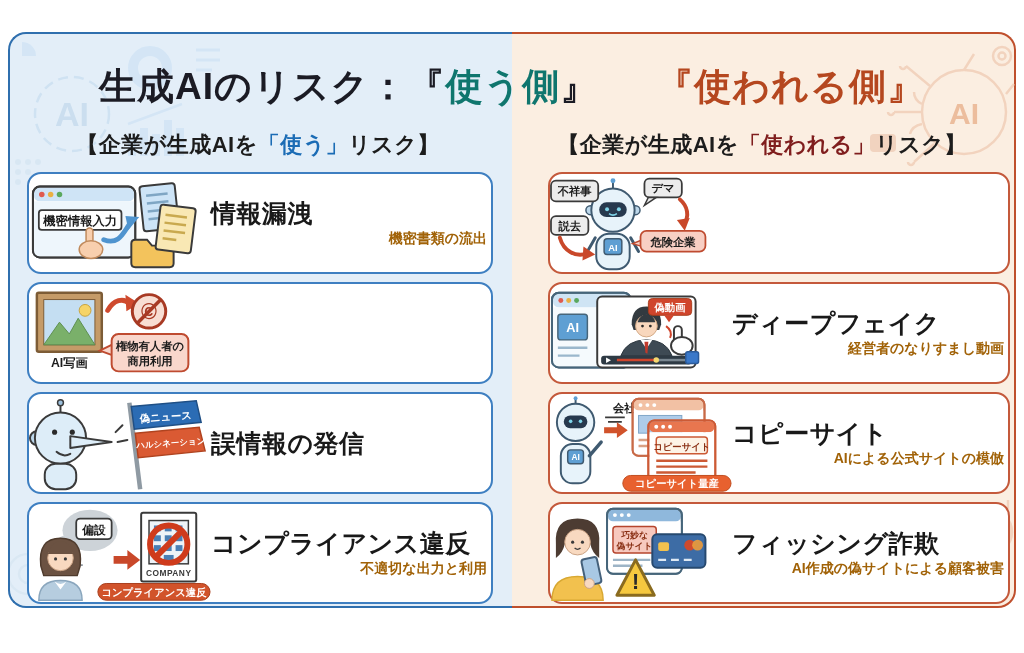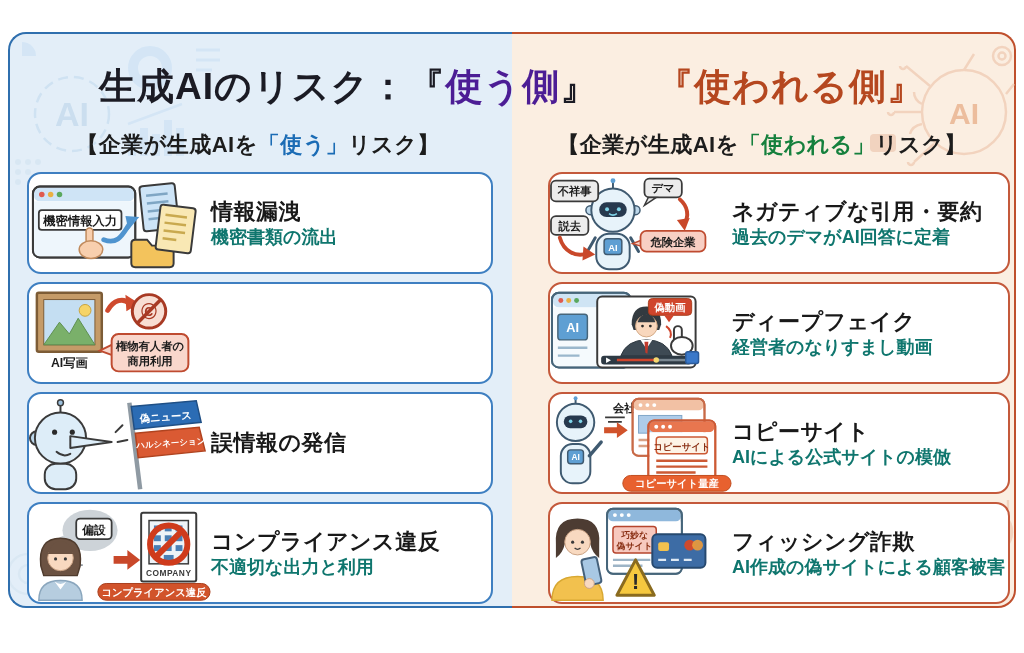--- a/index.html
+++ b/index.html
@@ -6,37 +6,37 @@
   body{
     width:1024px;height:653px;position:relative;overflow:hidden;background:#ffffff;
     font-family:"Liberation Sans","DejaVu Sans",sans-serif;color:#1c1c1c;
   }
   svg{font-family:inherit;}
   .half{position:absolute;top:32px;height:576px;box-sizing:border-box;}
   .half.lft{left:8px;width:504px;background:#e3eef8;border:2px solid #2f6fae;border-right:none;border-radius:18px 0 0 18px;}
   .half.rgt{left:512px;width:504px;background:#fbeee1;border:2px solid #bf4f2c;border-left:none;border-radius:0 18px 18px 0;}
   .title-row{position:absolute;top:62px;left:0;width:1024px;display:flex;justify-content:center;align-items:baseline;font-size:37px;font-weight:bold;letter-spacing:1px;white-space:nowrap;}
   .t-dark{color:#1b1b24;}
-  .t-blue{color:#4c1d95;}
+  .t-blue{color:#0f766e;}
   .t-red{color:#b5471f;margin-left:58px;}
   .subhead{position:absolute;top:130px;width:500px;text-align:center;font-size:22px;font-weight:bold;letter-spacing:0.5px;white-space:nowrap;}
   .subhead.lft{left:8px;}
   .subhead.rgt{left:512px;}
   .a-blue{color:#1b6cb5;}
-  .a-red{color:#15803d;}
+  .a-red{color:#7f1d1d;}
   .col{position:absolute;top:172px;}
   .col.lft{left:27px;width:466px;}
   .col.rgt{left:548px;width:462px;}
   .card{box-sizing:border-box;height:102px;margin-bottom:8px;background:#ffffff;border-radius:14px;display:flex;align-items:center;}
   .card.blue{border:2.5px solid #3e7fc1;}
   .card.red{border:2.5px solid #c4593b;}
   .illu{flex:0 0 182px;height:98px;}
   .ctext{flex:1;min-width:0;display:flex;flex-direction:column;gap:5px;padding-right:4px;}
-  .ctitle{font-size:22px;font-weight:bold;line-height:1.05;letter-spacing:0.5px;white-space:nowrap;color:#191919;}
-  .csub{font-size:18px;font-weight:bold;line-height:1.05;white-space:nowrap;color:#0f766e;}
+  .ctitle{font-size:25px;font-weight:bold;line-height:1.05;letter-spacing:0.5px;white-space:nowrap;color:#191919;}
+  .csub{font-size:14px;font-weight:bold;line-height:1.05;white-space:nowrap;color:#a16207;text-align:right;}
   .decor{position:absolute;pointer-events:none;}
 </style>
 </head>
 <body>
 
 <div class="half lft"></div>
 <div class="half rgt"></div>
 
 <svg class="decor" style="left:10px;top:36px;" width="215" height="150" viewBox="0 0 215 150">
   <g opacity="0.75">
@@ -274,24 +274,20 @@
       <rect x="1" y="42" width="38" height="19" rx="5" fill="#ececec" stroke="#3a3a3a" stroke-width="1.8"></rect>
       <text x="20" y="56" text-anchor="middle" font-size="11.5" font-weight="bold" fill="#1c1c1c">説去</text>
       <polygon points="94,66 84,70 94,73" fill="#f8cfc4" stroke="#bf4b30" stroke-width="1.5"></polygon>
       <rect x="92" y="57" width="66" height="21" rx="6" fill="#f8cfc4" stroke="#bf4b30" stroke-width="1.8"></rect>
       <text x="125" y="72" text-anchor="middle" font-size="11.5" font-weight="bold" fill="#1c1c1c">危険企業</text>
       <path d="M10,64 C14,78 26,84 38,80" stroke="#c9482a" stroke-width="4" fill="none" stroke-linecap="round"></path>
       <polygon points="34,73 46,81 33,87" fill="#c9482a"></polygon>
       <path d="M132,25 C140,32 142,42 136,50" stroke="#c9482a" stroke-width="4" fill="none" stroke-linecap="round"></path>
       <polygon points="129,46 137,57 142,44" fill="#c9482a"></polygon>
     </svg>
-    <div class="ctext">
-      <div class="ctitle">ネガティブな引用・要約</div>
-      <div class="csub">過去のデマがAI回答に定着</div>
-    </div>
   </div>
 
   <div class="card red">
     <svg class="illu" viewBox="0 0 185 98">
       <g>
         <rect x="3" y="9" width="78" height="14" rx="6" fill="#cfe4f4"></rect>
         <rect x="2" y="8" width="80" height="76" rx="7" fill="none" stroke="#46657a" stroke-width="2"></rect>
         <rect x="3" y="23" width="78" height="60" fill="#f5fafd"></rect>
         <rect x="2" y="8" width="80" height="76" rx="7" fill="none" stroke="#46657a" stroke-width="2"></rect>
         <circle cx="11" cy="16" r="2.5" fill="#e05a4e"></circle>

